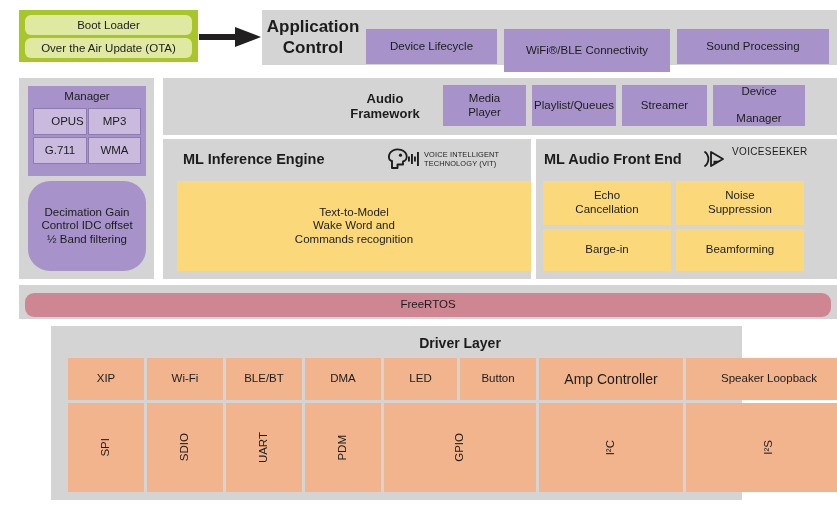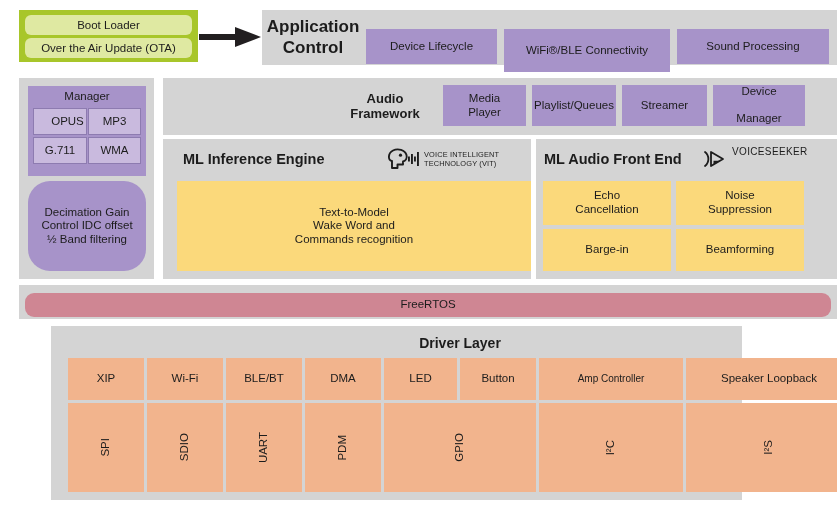--- a/index.html
+++ b/index.html
@@ -203,21 +203,21 @@
     </div>
     <div class="cell orange" style="left:254px;top:32px;width:76px;height:42px;font-size:11.5px;">
       <span>DMA</span>
     </div>
     <div class="cell orange" style="left:333px;top:32px;width:73px;height:42px;font-size:11.5px;">
       <span>LED</span>
     </div>
     <div class="cell orange" style="left:409px;top:32px;width:76px;height:42px;font-size:11.5px;">
       <span>Button</span>
     </div>
-    <div class="cell orange" style="left:488px;top:32px;width:144px;height:42px;font-size:10px;">
+    <div class="cell orange" style="left:488px;top:32px;width:144px;height:42px;font-size:14px;">
       <span>Amp Controller</span>
     </div>
     <div class="cell orange" style="left:635px;top:32px;width:166px;height:42px;font-size:11.5px;">
       <span>Speaker Loopback</span>
     </div>
 
     <div class="cell orange" style="left:17px;top:77px;width:76px;height:89px;font-size:11.5px;">
       <span class="vert">SPI</span>
     </div>
     <div class="cell orange" style="left:96px;top:77px;width:76px;height:89px;font-size:11.5px;">

